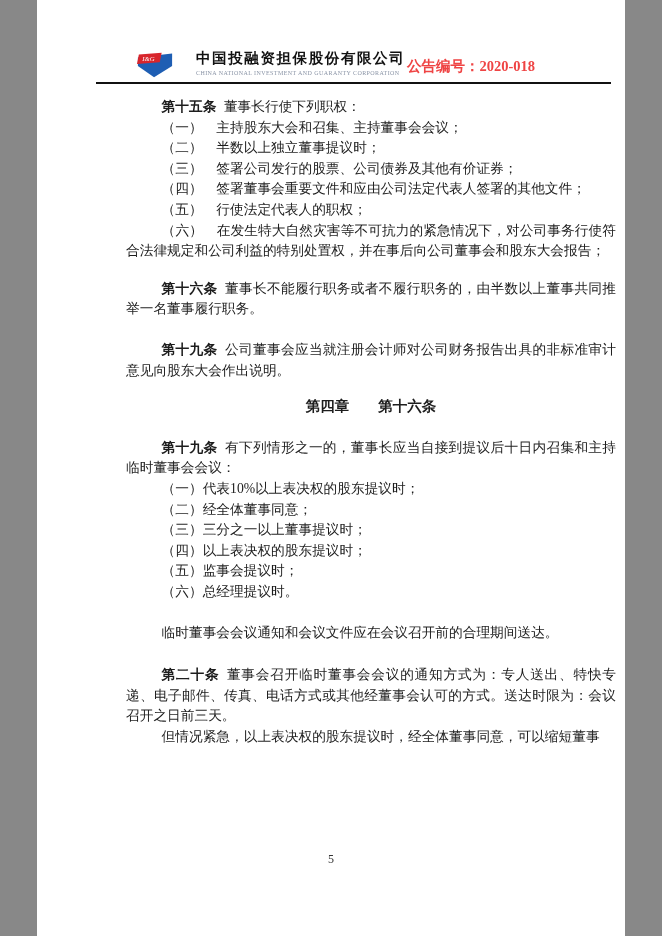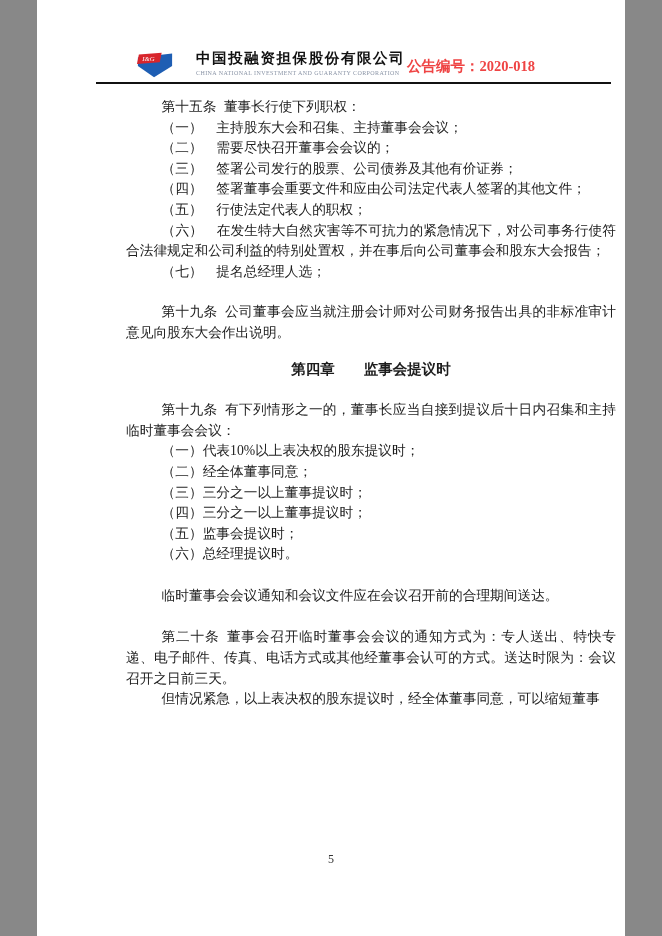--- a/index.html
+++ b/index.html
@@ -35,21 +35,21 @@
   
   .doc-body{
     position:absolute;left:89px;top:97px;width:490px;
     font-size:13.7px;line-height:20.6px;
     text-align:justify;
   }
   .doc-body p{margin:0;text-indent:2.6em;}
   .doc-body p.gap{margin-top:21px;}
   .doc-body p.gap-sm{margin-top:17px;}
   .doc-body p.gap-md{margin-top:20px;}
-  .lbl{font-weight:normal;margin-right:0.55em;}
+  .lbl{font-weight:bold;margin-right:0.55em;}
   p.chapter{
     margin-top:15px;
     text-indent:0;text-align:center;
     font-weight:bold;font-size:14.5px;
   }
   
   .page-num{
     position:absolute;left:0;right:0;top:852px;
     text-align:center;font-size:12px;color:#333;
   }
@@ -73,38 +73,38 @@
   </div>
 
   <div class="notice-no">公告编号：2020-018</div>
 
   <div class="header-rule"></div>
 
   <div class="doc-body">
 
     <p><b class="lbl">第十五条</b><span>董事长行使下列职权：</span></p>
     <p><span>（一）　主持股东大会和召集、主持董事会会议；</span></p>
-    <p><span>（二）　需要尽快召开董事会会议的；</span></p>
+    <p><span>（二）　半数以上独立董事提议时；</span></p>
     <p><span>（三）　签署公司发行的股票、公司债券及其他有价证券；</span></p>
     <p><span>（四）　签署董事会重要文件和应由公司法定代表人签署的其他文件；</span></p>
     <p><span>（五）　行使法定代表人的职权；</span></p>
     <p><span>（六）　在发生特大自然灾害等不可抗力的紧急情况下，对公司事务行使符合法律规定和公司利益的特别处置权，并在事后向公司董事会和股东大会报告；</span></p>
-    <p><span>（七）　提名总经理人选；</span></p>
 
+    <p class="gap-sm"><b class="lbl">第十六条</b><span>董事长不能履行职务或者不履行职务的，由半数以上董事共同推举一名董事履行职务。</span></p>
 
     <p class="gap-md"><b class="lbl">第十九条</b><span>公司董事会应当就注册会计师对公司财务报告出具的非标准审计意见向股东大会作出说明。</span></p>
 
-    <p class="chapter"><span>第四章　　监事会提议时</span></p>
+    <p class="chapter"><span>第四章　　第十六条</span></p>
 
 
     <p class="gap"><b class="lbl">第十九条</b><span>有下列情形之一的，董事长应当自接到提议后十日内召集和主持临时董事会会议：</span></p>
     <p><span>（一）代表10%以上表决权的股东提议时；</span></p>
     <p><span>（二）经全体董事同意；</span></p>
     <p><span>（三）三分之一以上董事提议时；</span></p>
-    <p><span>（四）三分之一以上董事提议时；</span></p>
+    <p><span>（四）以上表决权的股东提议时；</span></p>
     <p><span>（五）监事会提议时；</span></p>
     <p><span>（六）总经理提议时。</span></p>
 
     <p class="gap"><span>临时董事会会议通知和会议文件应在会议召开前的合理期间送达。</span></p>
 
     <p class="gap"><b class="lbl">第二十条</b><span>董事会召开临时董事会会议的通知方式为：专人送出、特快专递、电子邮件、传真、电话方式或其他经董事会认可的方式。送达时限为：会议召开之日前三天。</span></p>
     <p><span>但情况紧急，以上表决权的股东提议时，经全体董事同意，可以缩短董事</span></p>
 
   </div>
 

